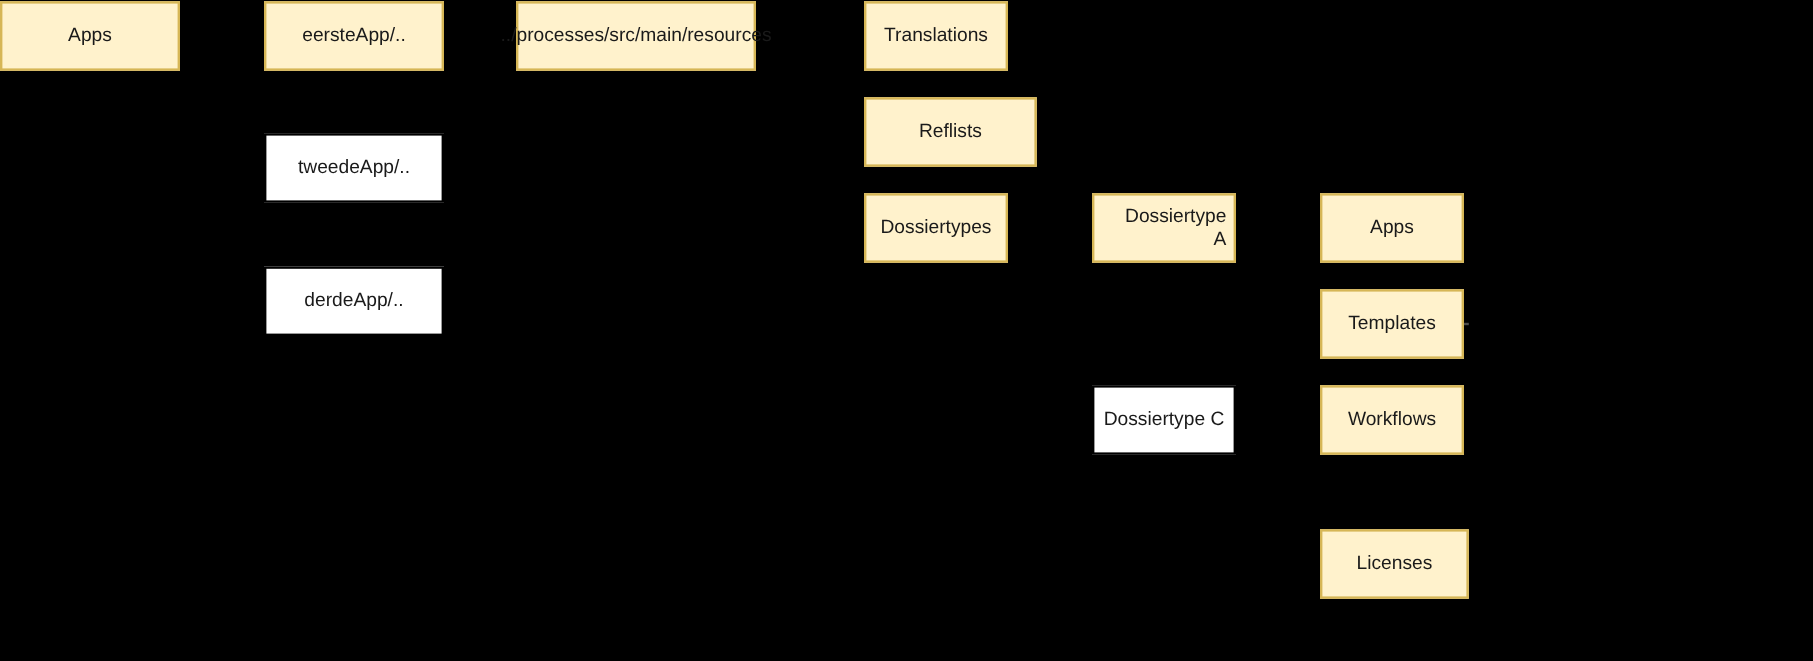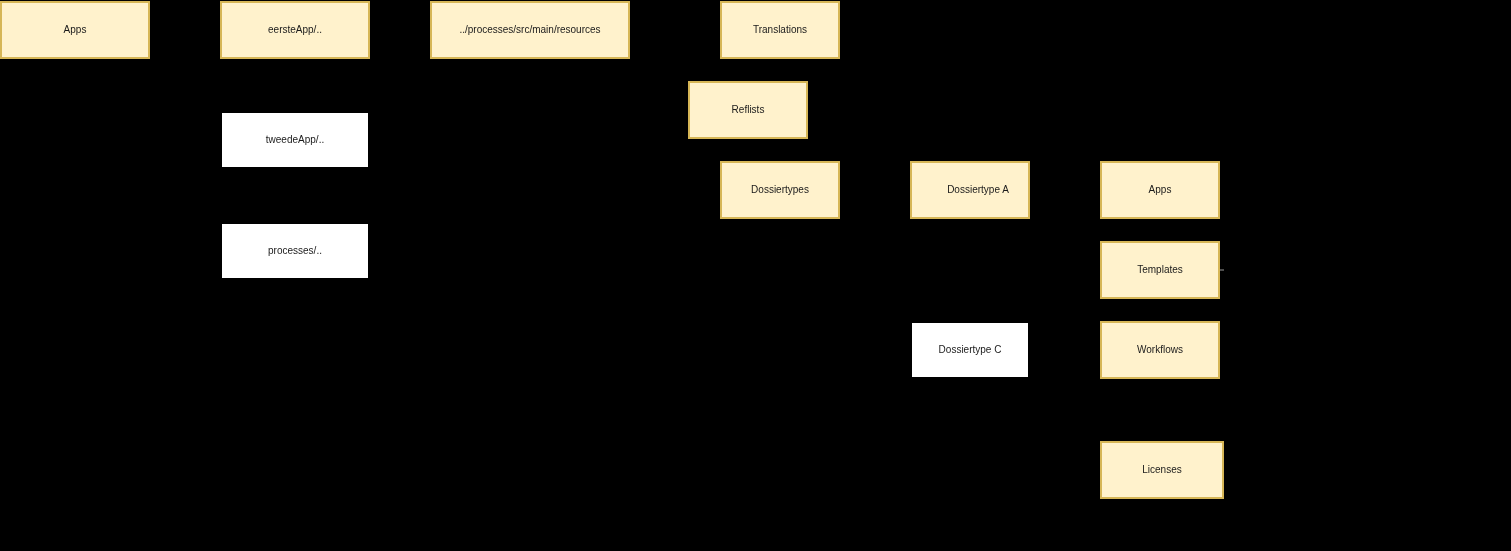--- a/index.html
+++ b/index.html
@@ -18,41 +18,41 @@
     position: absolute;
     inset: 0;
   }
   .node {
     position: absolute;
     box-sizing: border-box;
     display: flex;
     align-items: center;
     justify-content: center;
     text-align: right;
-    font-size: 10px;
+    font-size: 16px;
     line-height: 1.2;
     color: var(--text, #1a1a1a);
     padding: 2px 6px;
   }
   .node.cream {
     background: var(--cream-fill, #FFF2CC);
     border: 2px solid var(--cream-border, #D6B656);
   }
   .node.white {
     background: var(--white-fill, #FFFFFF);
     border: 2px solid var(--white-border, #000000);
   }
   
   #n-apps          { left: 0px;    top: 1px;   width: 150px; height: 58px; }
   #n-eersteapp     { left: 220px;  top: 1px;   width: 150px; height: 58px; }
   #n-resources     { left: 430px;  top: 1px;   width: 200px; height: 58px; }
   #n-tweedeapp     { left: 220px;  top: 111px; width: 150px; height: 58px; }
   #n-derdeapp      { left: 220px;  top: 222px; width: 150px; height: 58px; }
   #n-translations  { left: 720px;  top: 1px;   width: 120px; height: 58px; }
-  #n-reflists      { left: 688px;  top: 81px;  width: 120px; height: 58px; }
+  #n-reflists      { left: 720px;  top: 81px;  width: 144px; height: 58px; }
   #n-dossiertypes  { left: 720px;  top: 161px; width: 120px; height: 58px; }
   #n-dossiertype-a { left: 910px;  top: 161px; width: 120px; height: 58px; padding-left: 22px; }
   #n-dossiertype-b { left: 910px;  top: 241px; width: 120px; height: 58px; }
   #n-dossiertype-c { left: 910px;  top: 321px; width: 120px; height: 58px; }
   #n-forms         { left: 1100px; top: 161px; width: 120px; height: 58px; }
   #n-templates     { left: 1100px; top: 241px; width: 120px; height: 58px; }
   #n-workflows     { left: 1100px; top: 321px; width: 120px; height: 58px; }
   #n-licenses      { left: 1100px; top: 441px; width: 124px; height: 58px; }
   
   .connector-stub {
@@ -79,21 +79,21 @@
 
   <div class="node cream" id="n-resources">
     <span>../processes/src/main/resources</span>
   </div>
 
   <div class="node white" id="n-tweedeapp">
     <span>tweedeApp/..</span>
   </div>
 
   <div class="node white" id="n-derdeapp">
-    <span>processes/..</span>
+    <span>derdeApp/..</span>
   </div>
 
   <div class="node cream" id="n-translations">
     <span>Translations</span>
   </div>
 
   <div class="node cream" id="n-reflists">
     <span>Reflists</span>
   </div>
 

